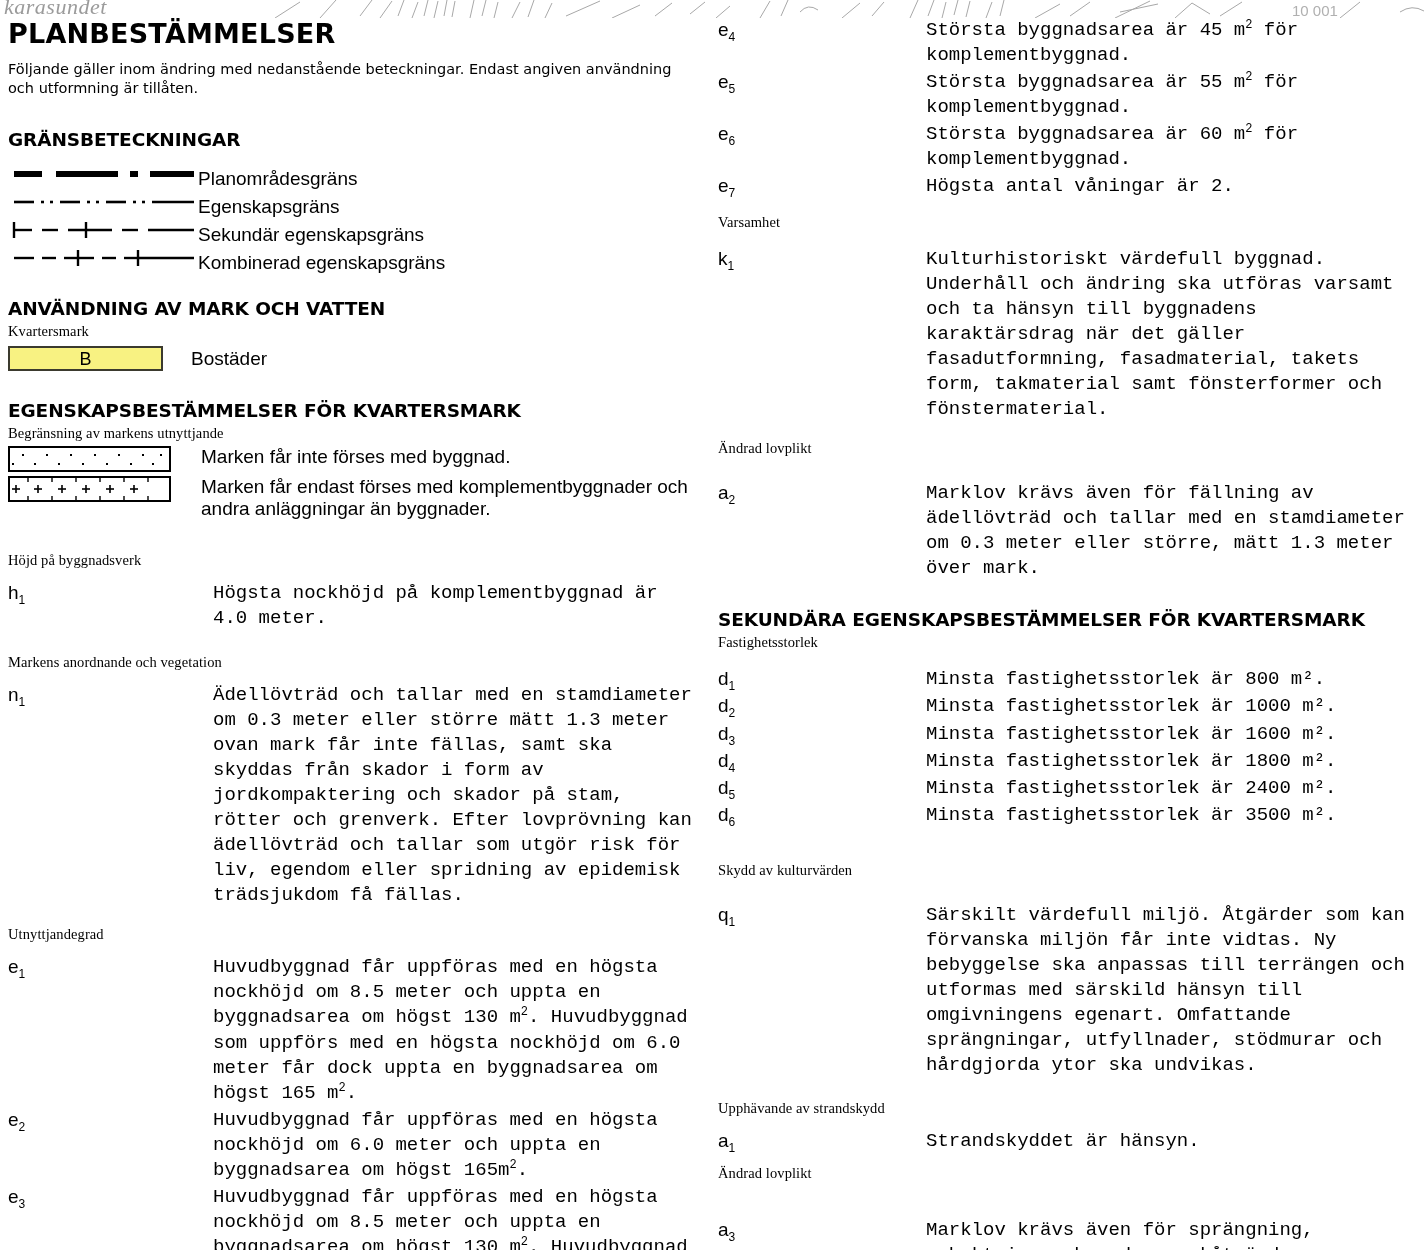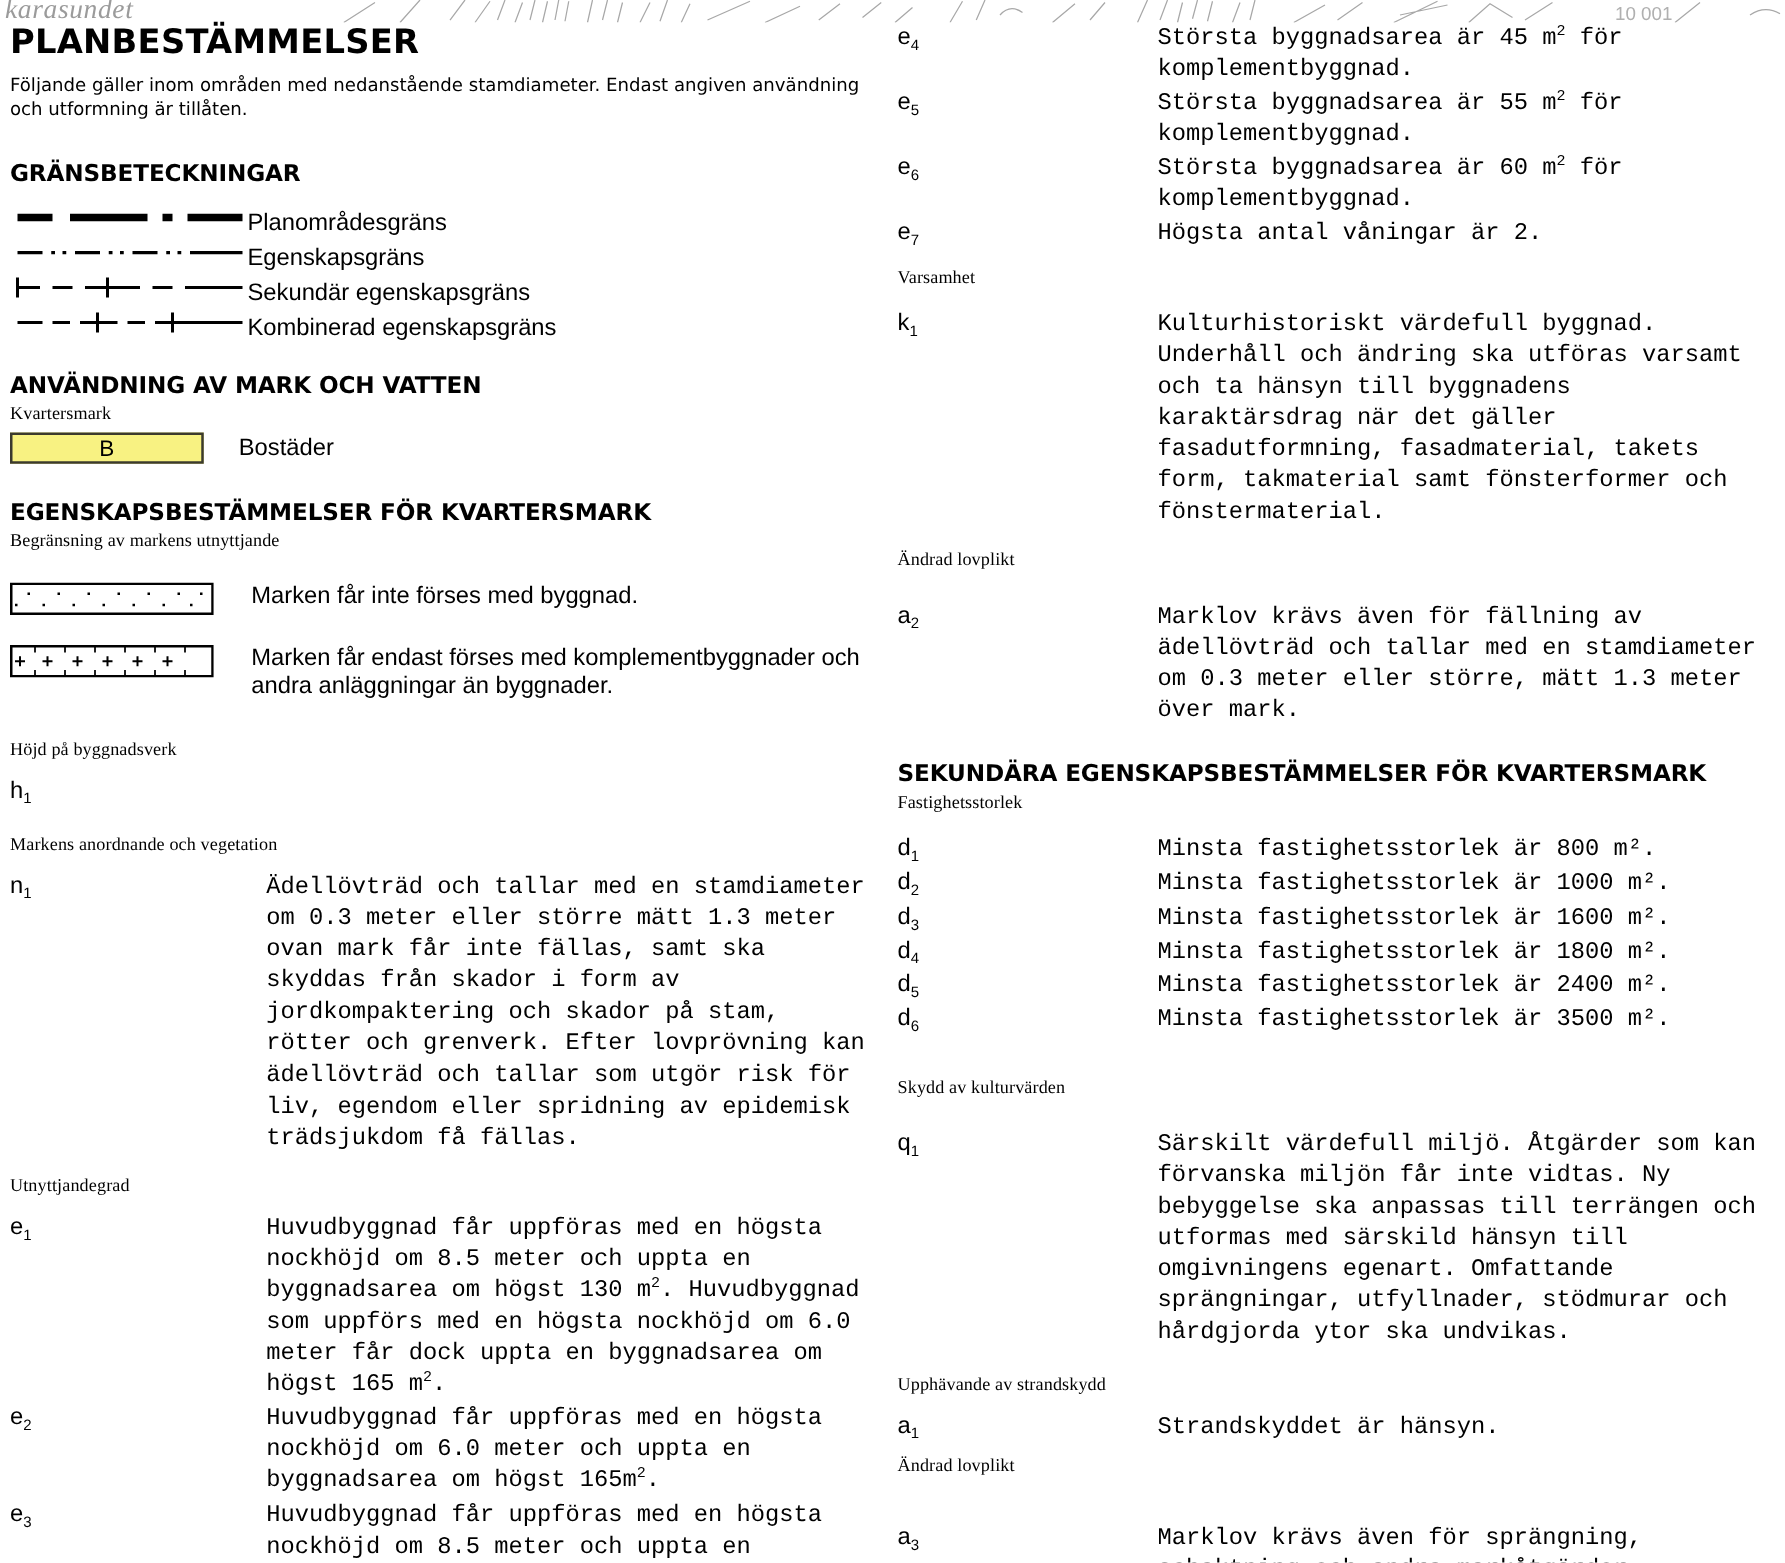--- a/index.html
+++ b/index.html
@@ -120,21 +120,21 @@
   }
   .use-label {
     font-size: 19px;
     margin-left: 28px;
   }
 
   
   .hatch-row {
     display: flex;
     align-items: flex-start;
-    margin-top: 24px;
+    margin-top: 4px;
   }
   .hatch-box {
     width: 163px;
     flex: 0 0 163px;
     height: 26px;
     margin-right: 30px;
   }
   .hatch-box svg { display: block; }
   .hatch-txt {
     font-size: 19px;
@@ -207,21 +207,21 @@
     <text x="1292" y="16" font-family="Liberation Sans, sans-serif" font-size="15" fill="#b0b0b0">10 001</text>
   </svg>
   <div class="map-label">karasundet</div>
 </div>
 
 <div class="page">
 
   <div class="col left">
 
     <h1 class="doc-title">PLANBESTÄMMELSER</h1>
-    <p class="intro">Följande gäller inom områden med nedanstående stamdiameter. Endast angiven användning och utformning är tillåten.</p>
+    <p class="intro">Följande gäller inom ändring med nedanstående beteckningar. Endast angiven användning och utformning är tillåten.</p>
 
     <h2 class="section">GRÄNSBETECKNINGAR</h2>
 
     <div class="legend-row">
       <div class="legend-sym">
         <svg width="190" height="28" viewBox="0 0 190 28">
           <g stroke="#000" stroke-width="6" stroke-linecap="butt">
             <line x1="6" y1="14" x2="34" y2="14"></line>
             <line x1="48" y1="14" x2="110" y2="14"></line>
             <line x1="122" y1="14" x2="130" y2="14"></line>
@@ -368,20 +368,21 @@
     </div>
 
     <div class="sp-32"></div>
 
     <div class="subhead">Höjd på byggnadsverk</div>
     <div class="sp-8"></div>
     <div class="prov">
       <div class="prov-code">
         <span>h</span><sub>1</sub>
       </div>
+      <div class="prov-text">Högsta nockhöjd på komplementbyggnad är 4.0 meter.</div>
     </div>
 
     <div class="sp-20"></div>
 
     <div class="subhead">Markens anordnande och vegetation</div>
     <div class="sp-8"></div>
     <div class="prov">
       <div class="prov-code">
         <span>n</span><sub>1</sub>
       </div>

